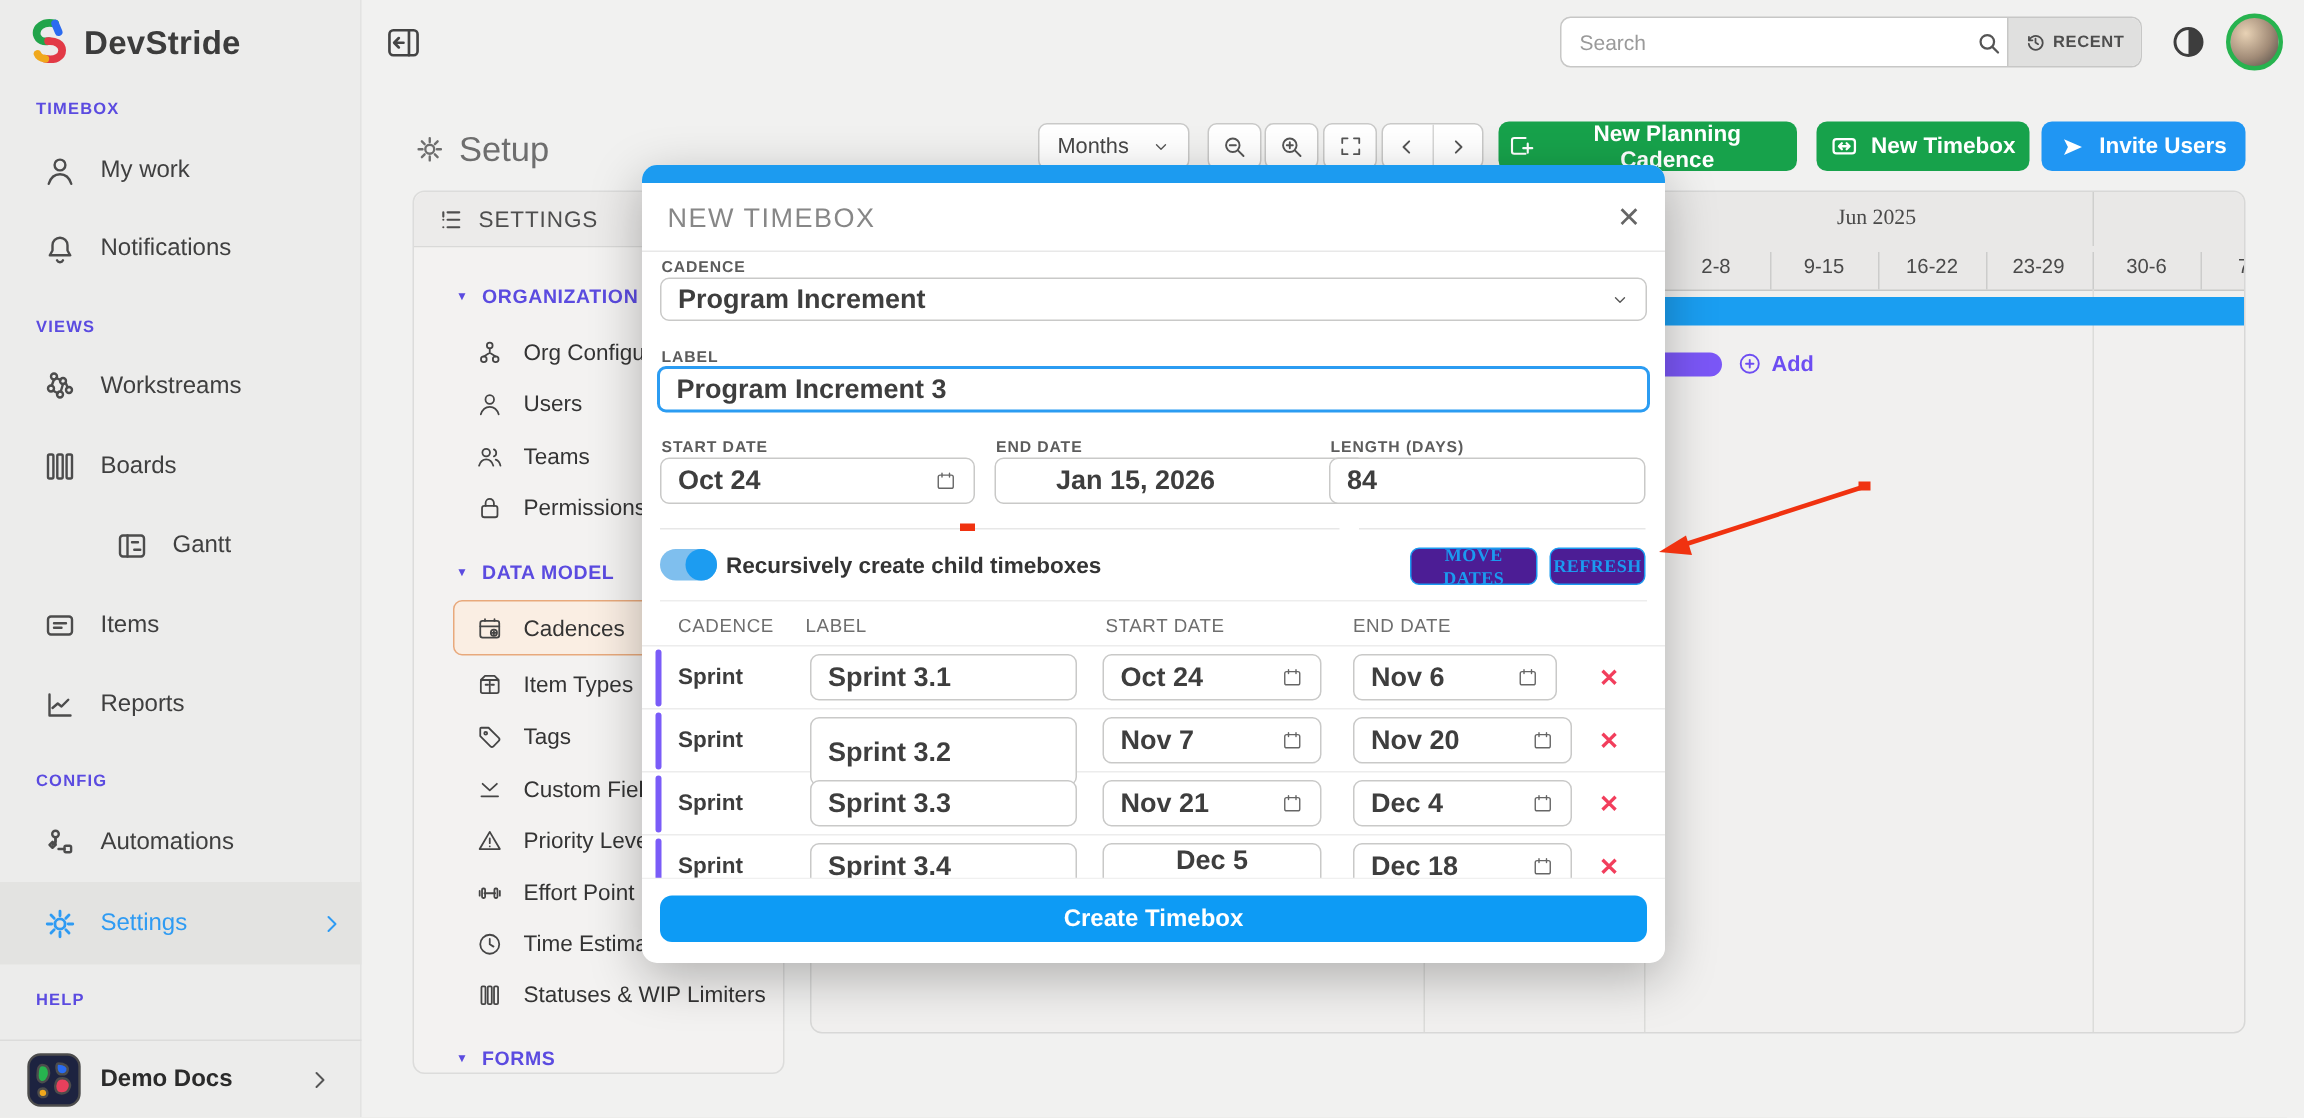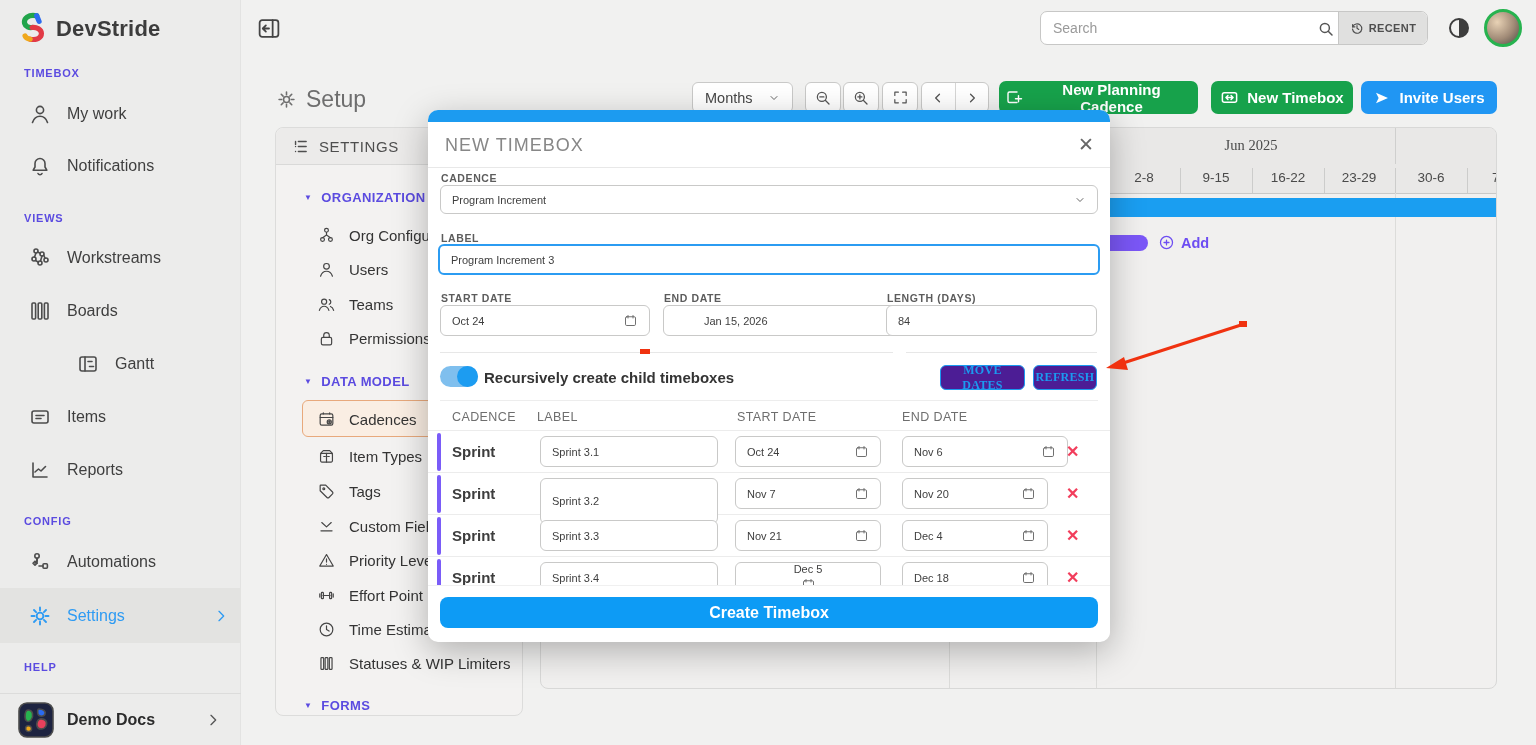--- a/index.html
+++ b/index.html
@@ -48,21 +48,21 @@
 
   
   #modal{position:absolute;left:428px;top:110px;width:682px;height:531px;background:#fff;border-radius:10px;
          box-shadow:0 10px 35px rgba(0,0,0,.28);z-index:5;}
   .m-strip{position:absolute;left:0;top:0;width:100%;height:12px;background:#1c9bf0;border-radius:10px 10px 0 0;}
   .m-head{position:absolute;left:0;top:12px;width:100%;height:46px;border-bottom:1px solid #e8e8e8;box-sizing:border-box;}
   .m-title{position:absolute;left:17px;top:13px;font-size:18px;color:#878787;letter-spacing:1px;}
   .m-close{position:absolute;right:16px;top:11px;font-size:19px;color:#666;cursor:pointer;}
   .f-lbl{position:absolute;font-size:10.5px;font-weight:bold;color:#5c5c5c;letter-spacing:.6px;}
   .inp{position:absolute;box-sizing:border-box;border:1px solid #c9c9c8;border-radius:6px;background:#fff;
-       display:flex;align-items:center;padding:0 11px;font-size:11px;color:#3e3e3e;}
+       display:flex;align-items:center;padding:0 11px;font-size:18px;color:#3e3e3e;font-weight:bold;}
   .inp .grow{flex:1;}
   .inp svg{flex:none;}
   .focus{border:2px solid #2b9cf2;}
   .outline-btn{position:absolute;height:25px;box-sizing:border-box;border:1.5px solid #1b9af0;border-radius:6px;background:#4c1d95;
        color:#1b9af0;font-weight:bold;font-size:12px;letter-spacing:.3px;display:flex;align-items:center;justify-content:center;cursor:pointer;font-family:Liberation Serif, serif;}
   .th{position:absolute;font-size:12.5px;color:#6e6e6e;letter-spacing:.4px;}
   .m-row{position:absolute;left:0;width:682px;height:42px;border-bottom:1px solid #ececec;box-sizing:border-box;}
   .m-row .vbar{position:absolute;left:9px;top:2px;width:4px;height:38px;background:#7a5cf8;border-radius:2px;}
   .m-row .cad{position:absolute;left:24px;top:12px;font-weight:bold;font-size:15px;color:#3d3d3d;}
   .m-row .del{position:absolute;left:638px;top:11px;font-size:16px;font-weight:bold;color:#f23e5c;cursor:pointer;}
@@ -543,21 +543,21 @@
         <div class="inp" style="left:112px;top:5px;width:178px;height:31px;">
             <span class="grow">Sprint 3.1</span>
           </div>
         <div class="inp" style="left:307px;top:5px;width:146px;height:31px;">
             <span class="grow">Oct 24</span>
             <svg class="cal-ic" viewBox="0 0 24 24">
               <rect x="4" y="6" width="16" height="14" rx="2"></rect>
               <path d="M8 4 v4 M16 4 v4"></path>
             </svg>
           </div>
-        <div class="inp" style="left:474px;top:5px;width:166px;height:31px;">
+        <div class="inp" style="left:474px;top:5px;width:136px;height:31px;">
             <span class="grow">Nov 6</span>
             <svg class="cal-ic" viewBox="0 0 24 24">
               <rect x="4" y="6" width="16" height="14" rx="2"></rect>
               <path d="M8 4 v4 M16 4 v4"></path>
             </svg>
           </div>
         <span class="del">✕</span>
       </div>
 
       <div class="m-row" style="top:42px;">

